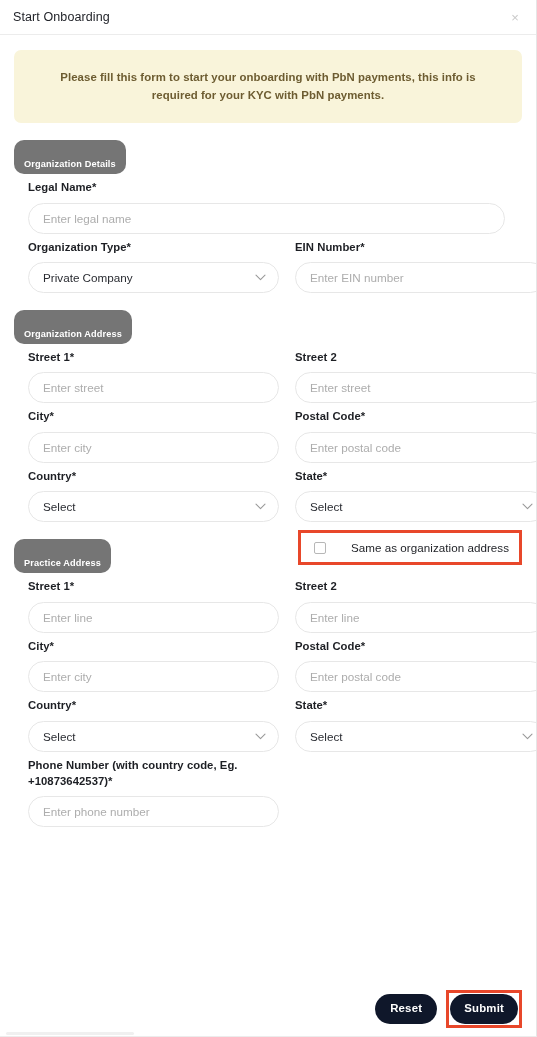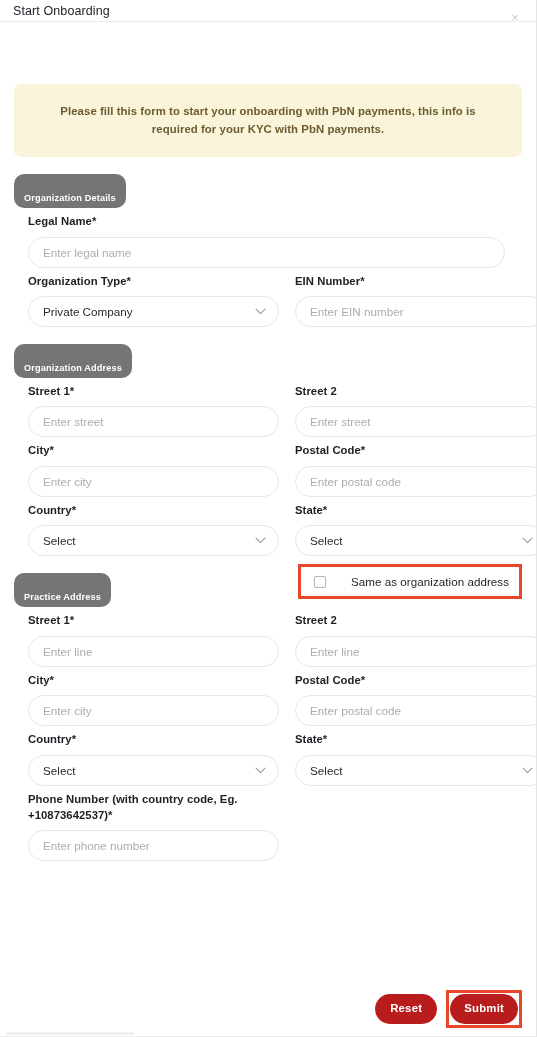--- a/index.html
+++ b/index.html
@@ -18,21 +18,21 @@
     height: 1037px;
     background: #ffffff;
     border-right: 1px solid #e6e6e6;
     border-bottom: 1px solid #ececec;
     overflow: hidden;
   }
 
   
   .modal-header {
     position: relative;
-    height: 22px;
+    height: 35px;
     border-bottom: 1px solid #ececec;
     display: flex;
     align-items: center;
     padding: 0 14px 0 13px;
   }
   .modal-title {
     font-size: 12.5px;
     color: #22242a;
     letter-spacing: .1px;
   }
@@ -62,21 +62,20 @@
   .notice {
     background: #f9f4da;
     border-radius: 7px;
     padding: 18px 30px;
     text-align: center;
     font-size: 11.4px;
     line-height: 1.62;
     color: #6d5c31;
     font-weight: bold;
     letter-spacing: .05px;
-    margin-top: 47px;
   }
 
   
   .section {
     margin-top: 17px;
   }
   .section-head {
     position: relative;
     min-height: 19px;
     display: flex;
@@ -186,21 +185,21 @@
     position: absolute;
     right: 14px;
     bottom: 8px;
     display: flex;
     align-items: center;
     gap: 9px;
   }
   .btn {
     border: none;
     border-radius: 16px;
-    background: #b91c1c;
+    background: #0f172a;
     color: #ffffff;
     font-size: 11.4px;
     font-weight: bold;
     font-family: "Liberation Sans", sans-serif;
     letter-spacing: .2px;
     cursor: pointer;
     line-height: 1;
   }
   .btn-reset { padding: 9px 15px 10px; }
   .btn-submit { padding: 9px 14px 10px; }

